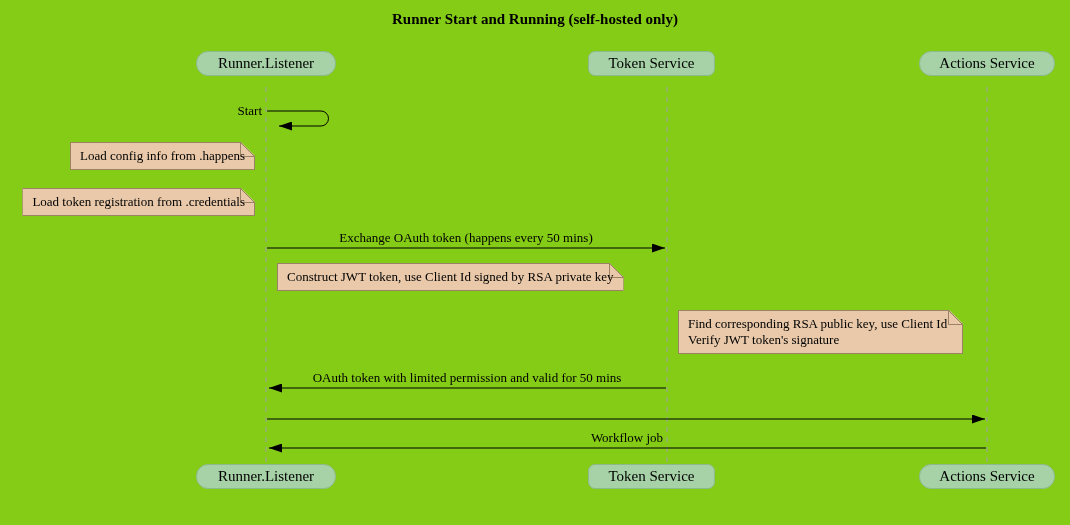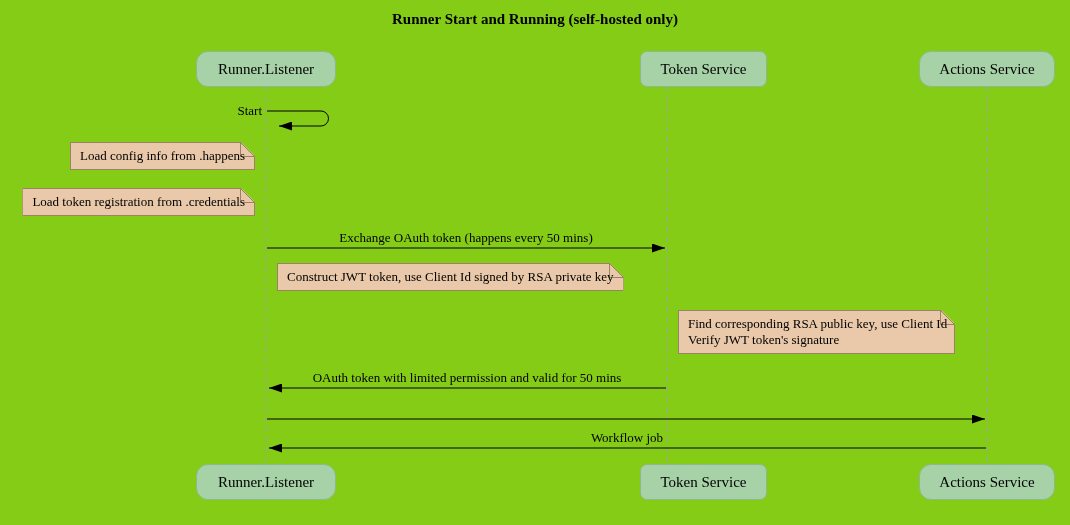--- a/index.html
+++ b/index.html
@@ -21,33 +21,33 @@
     font-weight: bold;
     white-space: nowrap;
   }
   .svg-layer {
     position: absolute;
     left: 0; top: 0;
     width: 1070px; height: 525px;
   }
   .participant {
     position: absolute;
-    height: 36px;
+    height: 25px;
     background: var(--participant_fill, #A7D2A7);
     border: 1px solid var(--participant_border, #8CBA8C);
     border-radius: 12px;
     box-sizing: border-box;
     display: flex;
     align-items: center;
     justify-content: center;
     font-size: 15px;
     white-space: nowrap;
   }
   .p-runner  { left: 196px; width: 140px; }
-  .p-token   { left: 640px; width: 127px; border-radius: 7px; }
+  .p-token   { left: 588px; width: 127px; border-radius: 7px; }
   .p-actions { left: 919px; width: 136px; }
   .p-top     { top: 51px; }
   .p-bottom  { top: 464px; }
   .note {
     position: absolute;
   }
   .note-bg {
     position: absolute;
     inset: 0;
     background: var(--note_fill, #E9C9A9);
@@ -60,21 +60,21 @@
     top: 0; right: 0;
     width: 15px; height: 15px;
   }
   .note-text {
     position: relative;
     padding: 6px 10px;
     font-size: 13px;
     line-height: 16px;
     white-space: nowrap;
   }
-  .note.two-line .note-text { padding-right: 8px; }
+  .note.two-line .note-text { padding-right: 16px; }
   .msg-label {
     position: absolute;
     font-size: 13px;
     line-height: 14px;
     white-space: nowrap;
     transform: translateX(-50%);
   }
   .self-label {
     position: absolute;
     font-size: 13px;

